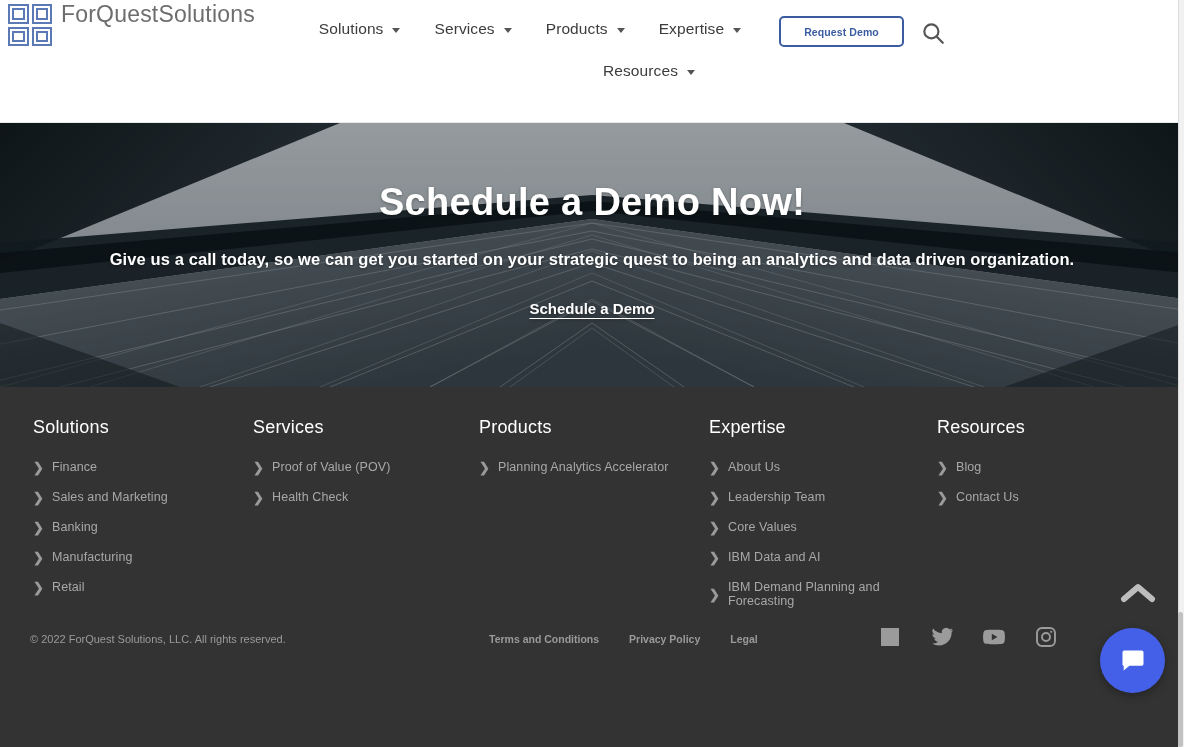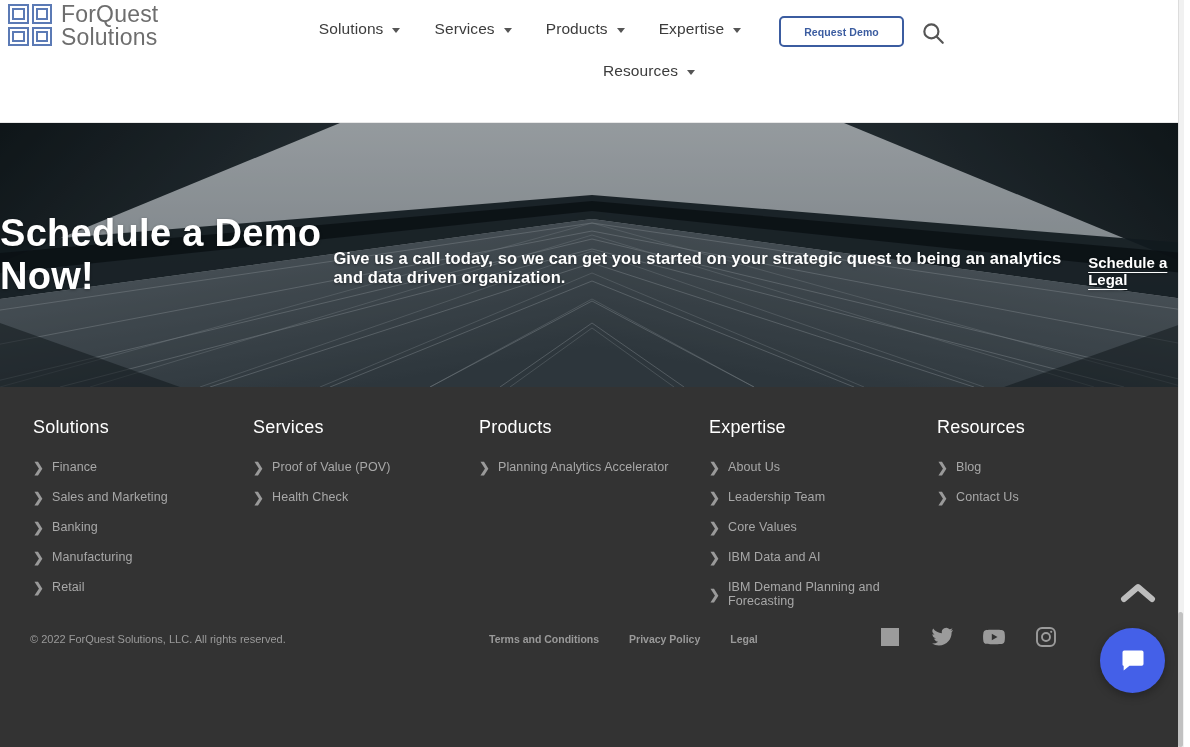--- a/index.html
+++ b/index.html
@@ -64,21 +64,20 @@
     position: relative;
   }
   .logo-sq::after {
     content: "";
     position: absolute;
     left: 2px; top: 2px; right: 2px; bottom: 2px;
     border: 2px solid #5b7ab5;
   }
   .logo-text {
     display: flex;
-    flex-direction: column;
     line-height: 1.02;
     padding-top: 1px;
     justify-content: flex-end;
   }
   .logo-text span {
     font-size: 23px;
     color: #6e6e6e;
     letter-spacing: 0.2px;
     font-weight: 400;
   }
@@ -154,22 +153,24 @@
   }
   .hero-bg svg { position: absolute; inset: 0; width: 100%; height: 100%; }
   .hero-overlay {
     position: absolute; inset: 0;
     background: rgba(20,26,30,0.30);
   }
   .hero-content {
     position: absolute;
     left: 0; top: 0; width: 100%; height: 100%;
     display: flex;
-    flex-direction: row;
-    align-items: center;
+    flex-direction: column;
+    align-items: center;
+    padding-top: 58px;
+    text-align: center;
   }
   .hero-title {
     font-size: 38px;
     font-weight: 700;
     color: #ffffff;
     letter-spacing: .3px;
     text-shadow: 0 1px 3px rgba(0,0,0,.35);
   }
   .hero-sub {
     margin-top: 26px;
@@ -457,21 +458,21 @@
 
           <polygon points="0,200 180,264 0,264" fill="#10171b" opacity="0.55"></polygon>
           <polygon points="1184,200 1004,264 1184,264" fill="#10171b" opacity="0.55"></polygon>
         </svg>
       </div>
       <div class="hero-overlay"></div>
 
       <div class="hero-content">
         <h1 class="hero-title">Schedule a Demo Now!</h1>
         <p class="hero-sub">Give us a call today, so we can get you started on your strategic quest to being an analytics and data driven organization.</p>
-        <a class="hero-cta">Schedule a Legal</a>
+        <a class="hero-cta">Schedule a Demo</a>
       </div>
     </section>
 
     <footer class="footer">
       <div class="footer-cols">
 
         <div class="fcol c0">
           <div class="fcol-title">Solutions</div>
           <div class="flink">
             <span class="chev">❯</span>

